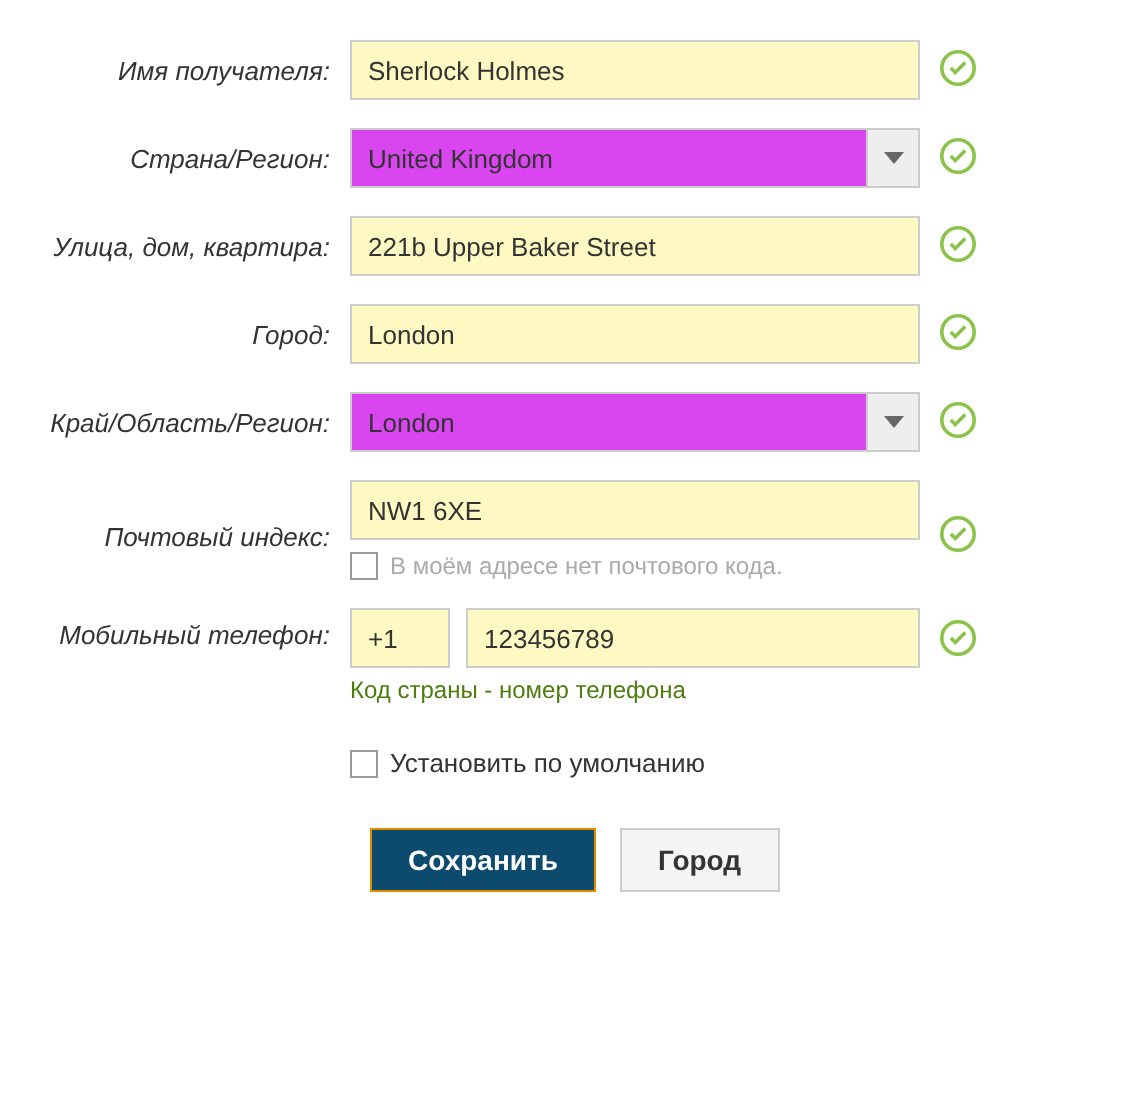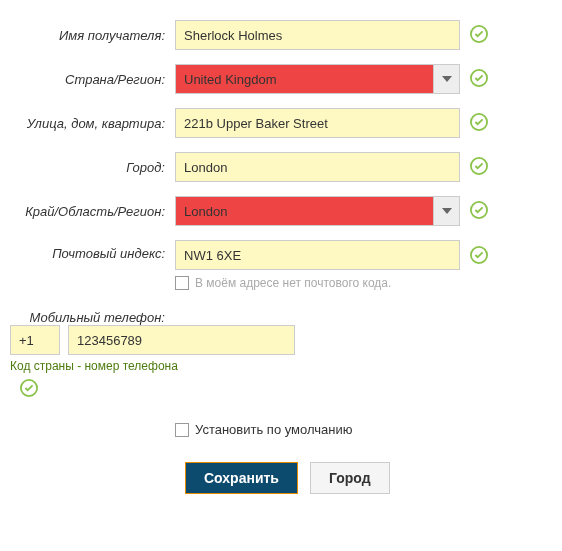--- a/index.html
+++ b/index.html
@@ -45,21 +45,21 @@
   border: 1px solid #ccc;
   padding: 0 8px;
   font-size: 13px;
   color: #333;
   background: #fef9c3;
 }
 .text-input::placeholder { color: #999; }
 .select-input {
   appearance: none;
   -webkit-appearance: none;
-  background: #ef4444;
+  background: #d946ef;
   padding-right: 28px;
   position: relative;
 }
 .select-wrap { position: relative; }
 .select-chevron {
   position: absolute;
   right: 1px;
   top: 1px;
   width: 26px;
   height: 28px;
@@ -210,40 +210,40 @@
   <div class="check-col">
     <span>
       <svg class="valid-icon" viewBox="0 0 20 20">
             <circle cx="10" cy="10" r="9" fill="none" stroke="#8bc34a" stroke-width="2"></circle>
             <path d="M6 10l2.5 2.5L14 7" fill="none" stroke="#8bc34a" stroke-width="2"></path>
           </svg>
     </span>
   </div>
 </div>
 
-<div class="form-row" style="align-items:flex-start;">
+<div class="form-row" style="align-items:center;">
   <div class="label-col" style="padding-top:6px;">Почтовый индекс:</div>
   <div class="input-col">
     <input type="text" class="text-input" value="NW1 6XE" style="">
     <div class="sub-row">
       <div class="checkbox"></div>
       <span class="check-label">В моём адресе нет почтового кода.</span>
     </div>
   </div>
   <div class="check-col" style="padding-top:6px;">
     <span>
       <svg class="valid-icon" viewBox="0 0 20 20">
             <circle cx="10" cy="10" r="9" fill="none" stroke="#8bc34a" stroke-width="2"></circle>
             <path d="M6 10l2.5 2.5L14 7" fill="none" stroke="#8bc34a" stroke-width="2"></path>
           </svg>
     </span>
   </div>
 </div>
 
-<div class="form-row" style="align-items:flex-start;flex-direction:column;">
+<div class="form-row" style="align-items:flex-start;">
   <div class="label-col" style="padding-top:6px;">Мобильный телефон:</div>
   <div class="input-col">
     <div class="phone-inputs">
       <input type="text" class="text-input phone-code" value="+1" style="">
       <input type="text" class="text-input phone-number" value="123456789" style="">
     </div>
     <div class="hint-text">Код страны - номер телефона</div>
   </div>
   <div class="check-col" style="padding-top:6px;">
     <span>

